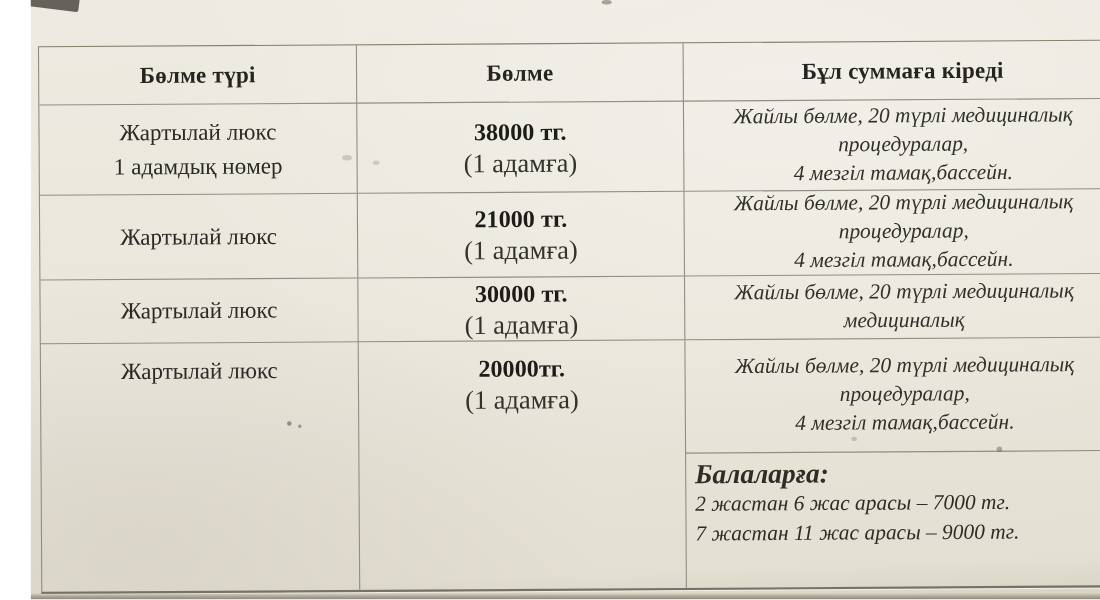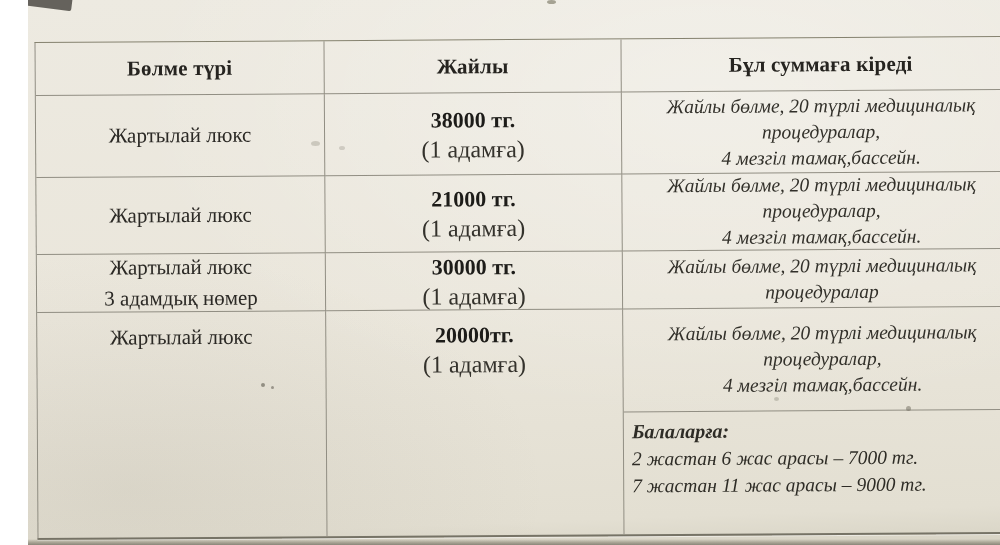--- a/index.html
+++ b/index.html
@@ -53,41 +53,42 @@
   .room{font-size:21px;line-height:31px;color:#2b2925;}
   .price-big{font-weight:bold;font-size:22px;line-height:30px;color:#1d1c19;}
   .price-note{font-size:24px;line-height:28px;color:#34322c;}
   .includes{font-style:italic;font-size:19.5px;line-height:26px;color:#32302a;}
   .top-align{justify-content:flex-start;padding-top:10px;}
   .kids{
     font-style:italic;font-size:19.5px;line-height:27px;
     align-items:flex-start;justify-content:flex-start;text-align:left;
     padding:6px 8px 0 8px;color:#2e2c26;
   }
-  .kids .title{font-weight:bold;font-size:20px;}
+  .kids .title{font-weight:bold;font-size:25px;}
 </style>
 </head>
 <body>
 
 <div class="photo">
 
   <div class="tbl">
 
     <div class="cell hdr" style="grid-column:1;grid-row:1;">
       <div>Бөлме түрі</div>
     </div>
     <div class="cell hdr" style="grid-column:2;grid-row:1;">
-      <div>Жайлы</div>
+      <div>Бөлме</div>
     </div>
     <div class="cell hdr last-col" style="grid-column:3;grid-row:1;">
       <div>Бұл суммаға кіреді</div>
     </div>
 
     <div class="cell room" style="grid-column:1;grid-row:2;">
       <div>Жартылай люкс</div>
+      <div>1 адамдық нөмер</div>
     </div>
     <div class="cell" style="grid-column:2;grid-row:2;">
       <div class="price-big">38000 тг.</div>
       <div class="price-note">(1 адамға)</div>
     </div>
     <div class="cell includes last-col" style="grid-column:3;grid-row:2;">
       <div>Жайлы бөлме, 20 түрлі медициналық</div>
       <div>процедуралар,</div>
       <div>4 мезгіл тамақ,бассейн.</div>
     </div>
@@ -100,29 +101,28 @@
       <div class="price-note">(1 адамға)</div>
     </div>
     <div class="cell includes last-col" style="grid-column:3;grid-row:3;">
       <div>Жайлы бөлме, 20 түрлі медициналық</div>
       <div>процедуралар,</div>
       <div>4 мезгіл тамақ,бассейн.</div>
     </div>
 
     <div class="cell room" style="grid-column:1;grid-row:4;">
       <div>Жартылай люкс</div>
-      <div>3 адамдық нөмер</div>
     </div>
     <div class="cell" style="grid-column:2;grid-row:4;">
       <div class="price-big">30000 тг.</div>
       <div class="price-note">(1 адамға)</div>
     </div>
     <div class="cell includes last-col" style="grid-column:3;grid-row:4;">
       <div>Жайлы бөлме, 20 түрлі медициналық</div>
-      <div>процедуралар</div>
+      <div>медициналық</div>
     </div>
 
     <div class="cell room top-align last-row" style="grid-column:1;grid-row:5 / 7;">
       <div>Жартылай люкс</div>
     </div>
     <div class="cell top-align last-row" style="grid-column:2;grid-row:5 / 7;">
       <div class="price-big">20000тг.</div>
       <div class="price-note">(1 адамға)</div>
     </div>
     <div class="cell includes last-col" style="grid-column:3;grid-row:5;">

